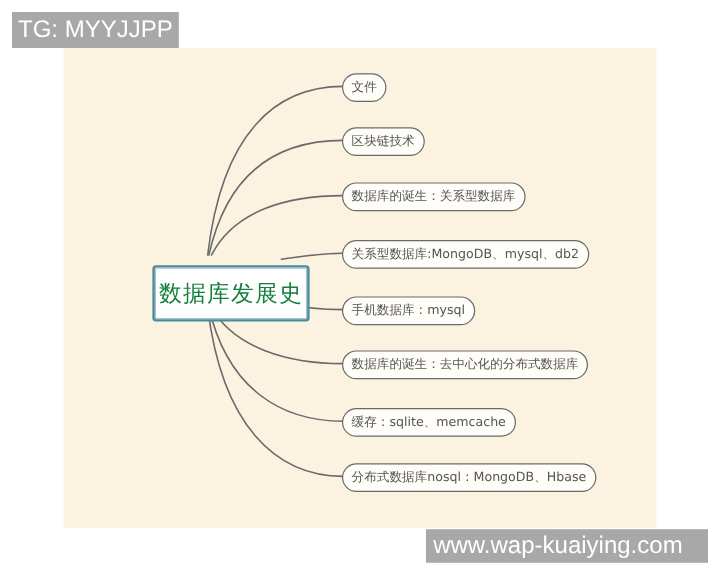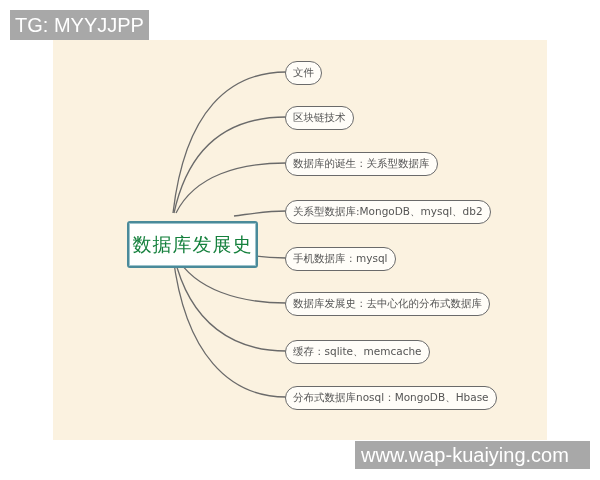--- a/index.html
+++ b/index.html
@@ -36,18 +36,18 @@
   </g>
 </svg>
 
 <div class="root">数据库发展史</div>
 
 <div class="node" style="top:61px">文件</div>
 <div class="node" style="top:106px">区块链技术</div>
 <div class="node" style="top:152px">数据库的诞生：关系型数据库</div>
 <div class="node" style="top:200px">关系型数据库:MongoDB、mysql、db2</div>
 <div class="node" style="top:247px">手机数据库：mysql</div>
-<div class="node" style="top:292px">数据库发展史：去中心化的分布式数据库</div>
+<div class="node" style="top:292px">数据库的诞生：去中心化的分布式数据库</div>
 <div class="node" style="top:340px">缓存：sqlite、memcache</div>
 <div class="node" style="top:386px">分布式数据库nosql：MongoDB、Hbase</div>
 
 <div class="wm wm-tl">TG: MYYJJPP</div>
 <div class="wm wm-br">www.wap-kuaiying.com</div>
 
 </body></html>

